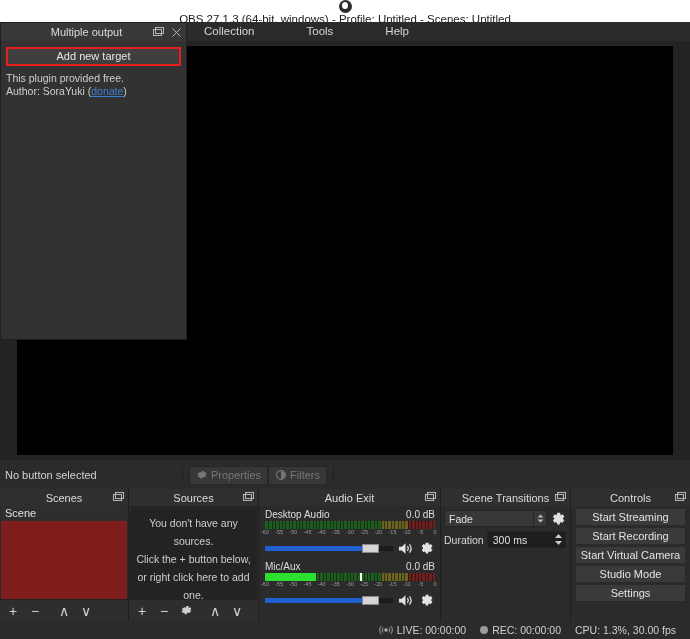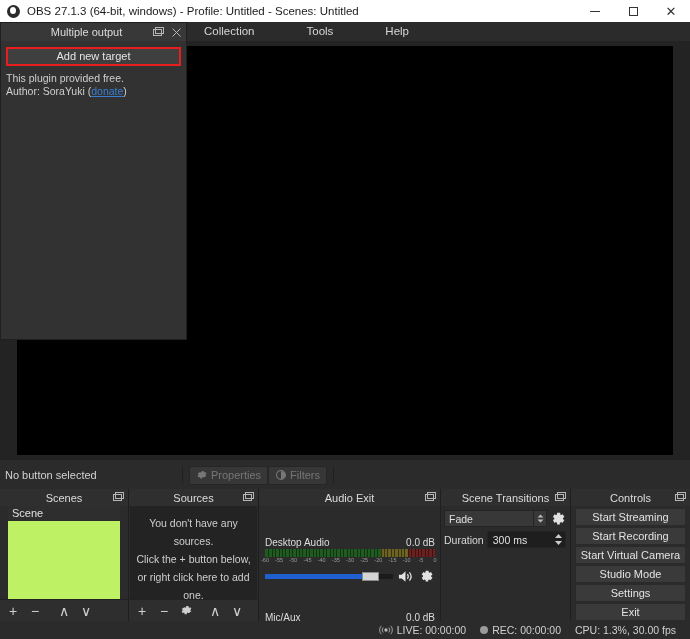--- a/index.html
+++ b/index.html
@@ -9,21 +9,21 @@
     font-size:11px;
     background:#2b2b2b;
     color:#d8d8d8;
     position:relative;
   }
 
   
   #titlebar {
     position:absolute; left:0; top:0; width:690px; height:22px;
     background:#ffffff; color:#1a1a1a;
-    display:flex; align-items:center;
+    display:flex; align-items:center;flex-direction:column;
   }
   #titlebar .obs-logo {
     width:13px; height:13px; border-radius:50%;
     background:#2b2b2b; margin-left:7px; margin-right:7px;
     position:relative; flex:none;
   }
   #titlebar .obs-logo:after{
     content:""; position:absolute; left:3px; top:2px;
     width:6px; height:7px; border-radius:50%;
     background:#ffffff;
@@ -116,21 +116,21 @@
   .bdock + .bdock { border-left:1px solid #1f1f1f; }
   .bdock .bd-title {
     height:17px; background:#2f2f2f;
     display:flex; align-items:center; font-size:11px; color:#dcdcdc;
   }
   .bdock .bd-title .bt-label { flex:1; text-align:center; padding-left:18px; }
   .bdock .bd-content { flex:1; position:relative; overflow:hidden; }
 
   
   #dock-scenes { width:128px; }
-  #dock-scenes .bd-content { background:#bef264; margin:0 8px; }
+  #dock-scenes .bd-content { background:#7f1d1d; margin:0 1px; }
   .scene-item {
     height:15px; line-height:15px; padding-left:4px;
     font-size:11px; color:#e0e0e0; background:#2e2e2e;
   }
   .dock-toolbar {
     height:22px; background:#2e2e2e; display:flex; align-items:center;
     gap:2px; padding-left:3px; border-top:1px solid #222;
   }
   .tb-btn {
     width:20px; height:19px; display:flex; align-items:center;
@@ -144,21 +144,21 @@
   .src-empty {
     padding:8px 4px 0; text-align:center; font-size:10.5px;
     color:#cfcfcf; line-height:18px;
   }
   .src-icons { display:flex; justify-content:center; gap:5px; margin-top:7px; }
   .src-icons .si { width:19px; height:17px; color:#d9d9d9; }
 
   
   #dock-mixer { width:182px; }
   #dock-mixer .bd-content { background:#2b2b2b; padding:3px 5px 0 6px; }
-  .mx-track { margin-bottom:5px;margin-top:28px; }
+  .mx-track { margin-bottom:5px; }
   .mx-head { display:flex; font-size:10px; color:#dddddd; line-height:11px; }
   .mx-head .mx-name { flex:1; }
   .mx-meter { position:relative; height:8px; margin-top:1px; background:#111; }
   .mx-meter .bg {
     position:absolute; inset:0;
     background:linear-gradient(to right,
       #1f5c1f 0%, #1f5c1f 68%, #6d6320 68%, #6d6320 84%, #6e1f1f 84%, #6e1f1f 100%);
   }
   .mx-meter .lvl {
     position:absolute; left:0; top:0; bottom:0;
@@ -625,21 +625,20 @@
             <rect x="2.5" y="0.5" width="8" height="6" fill="none" stroke="currentColor"></rect>
           </svg>
       </span>
     </div>
     <div class="bd-content">
       <div class="ctl-btn">Start Streaming</div>
       <div class="ctl-btn">Start Recording</div>
       <div class="ctl-btn">Start Virtual Camera</div>
       <div class="ctl-btn">Studio Mode</div>
       <div class="ctl-btn">Settings</div>
-      <div class="ctl-btn">Exit</div>
     </div>
   </div>
 
 </div>
 
 <div id="statusbar">
   <span class="sgap"></span>
   <span class="sitem">
     <svg class="live-ic" viewBox="0 0 16 12">
         <circle cx="8" cy="6" r="2" fill="currentColor"></circle>

